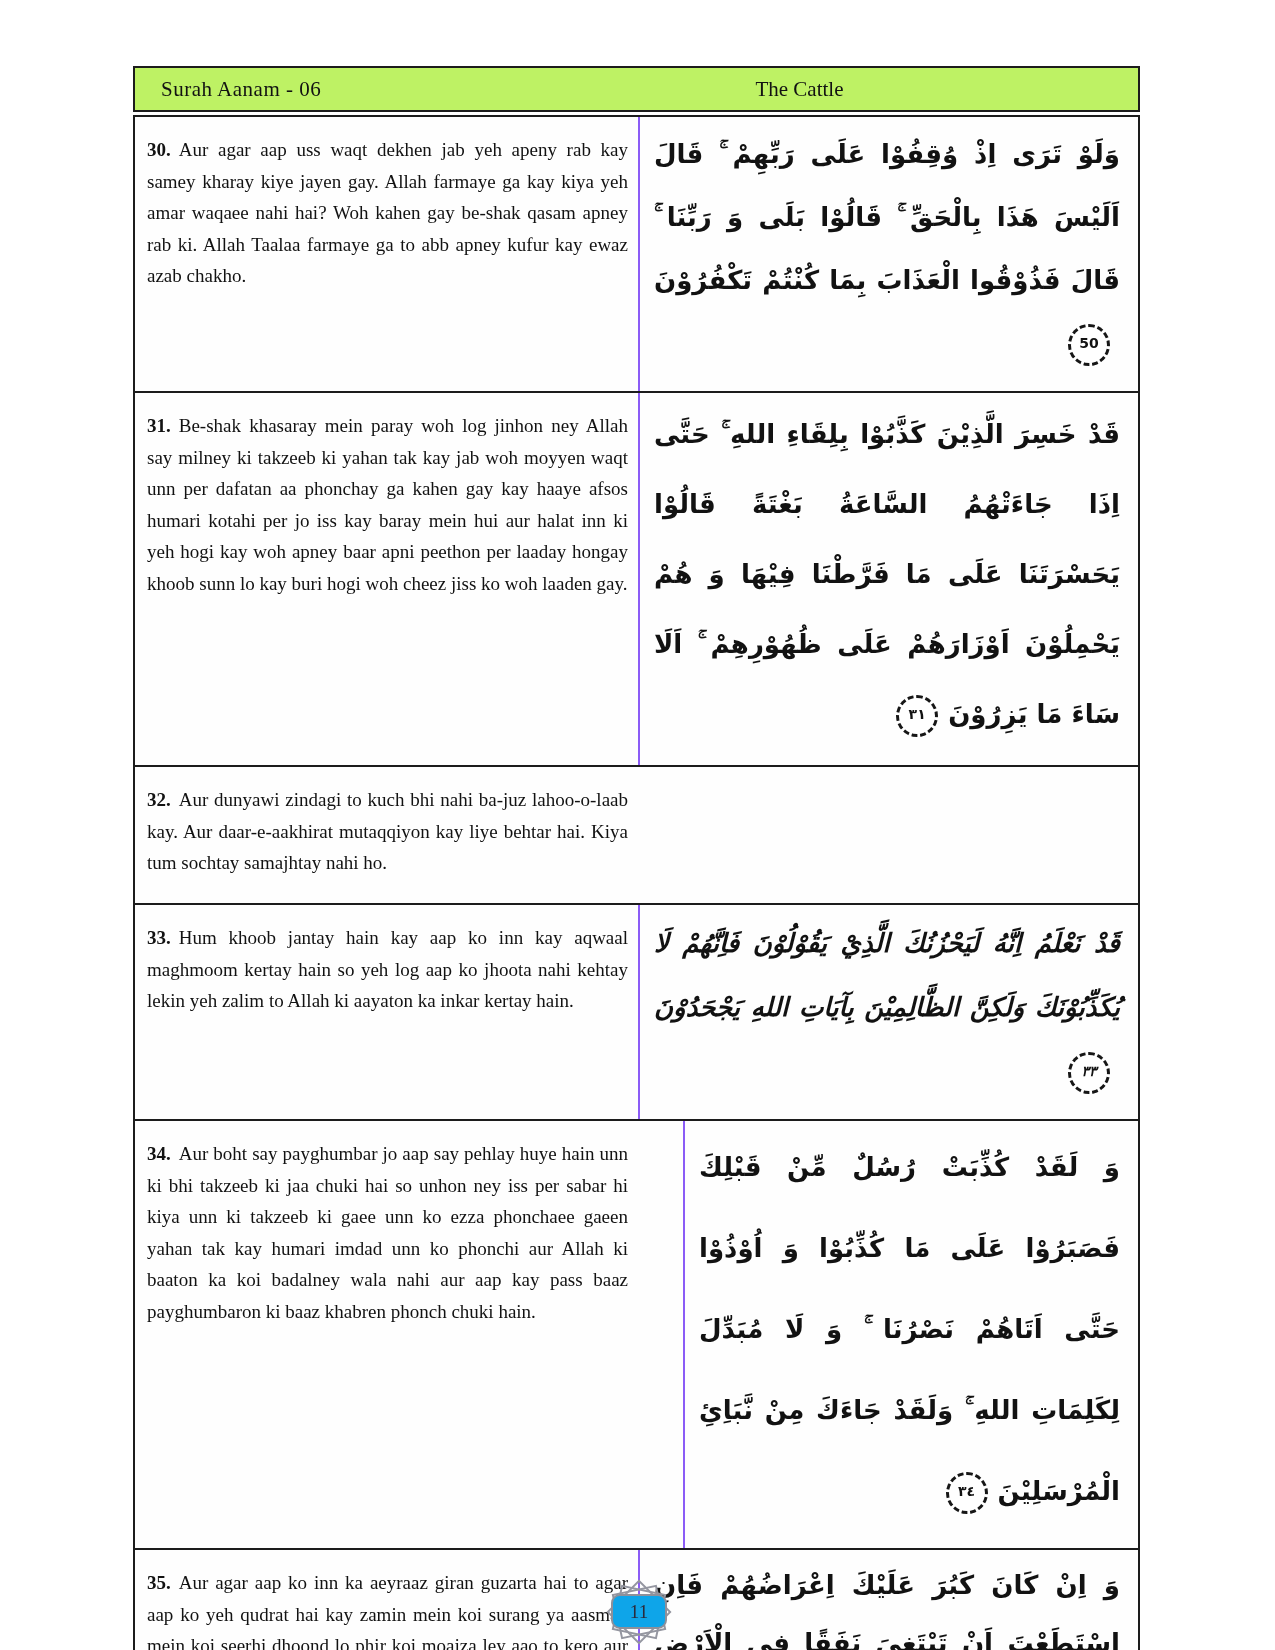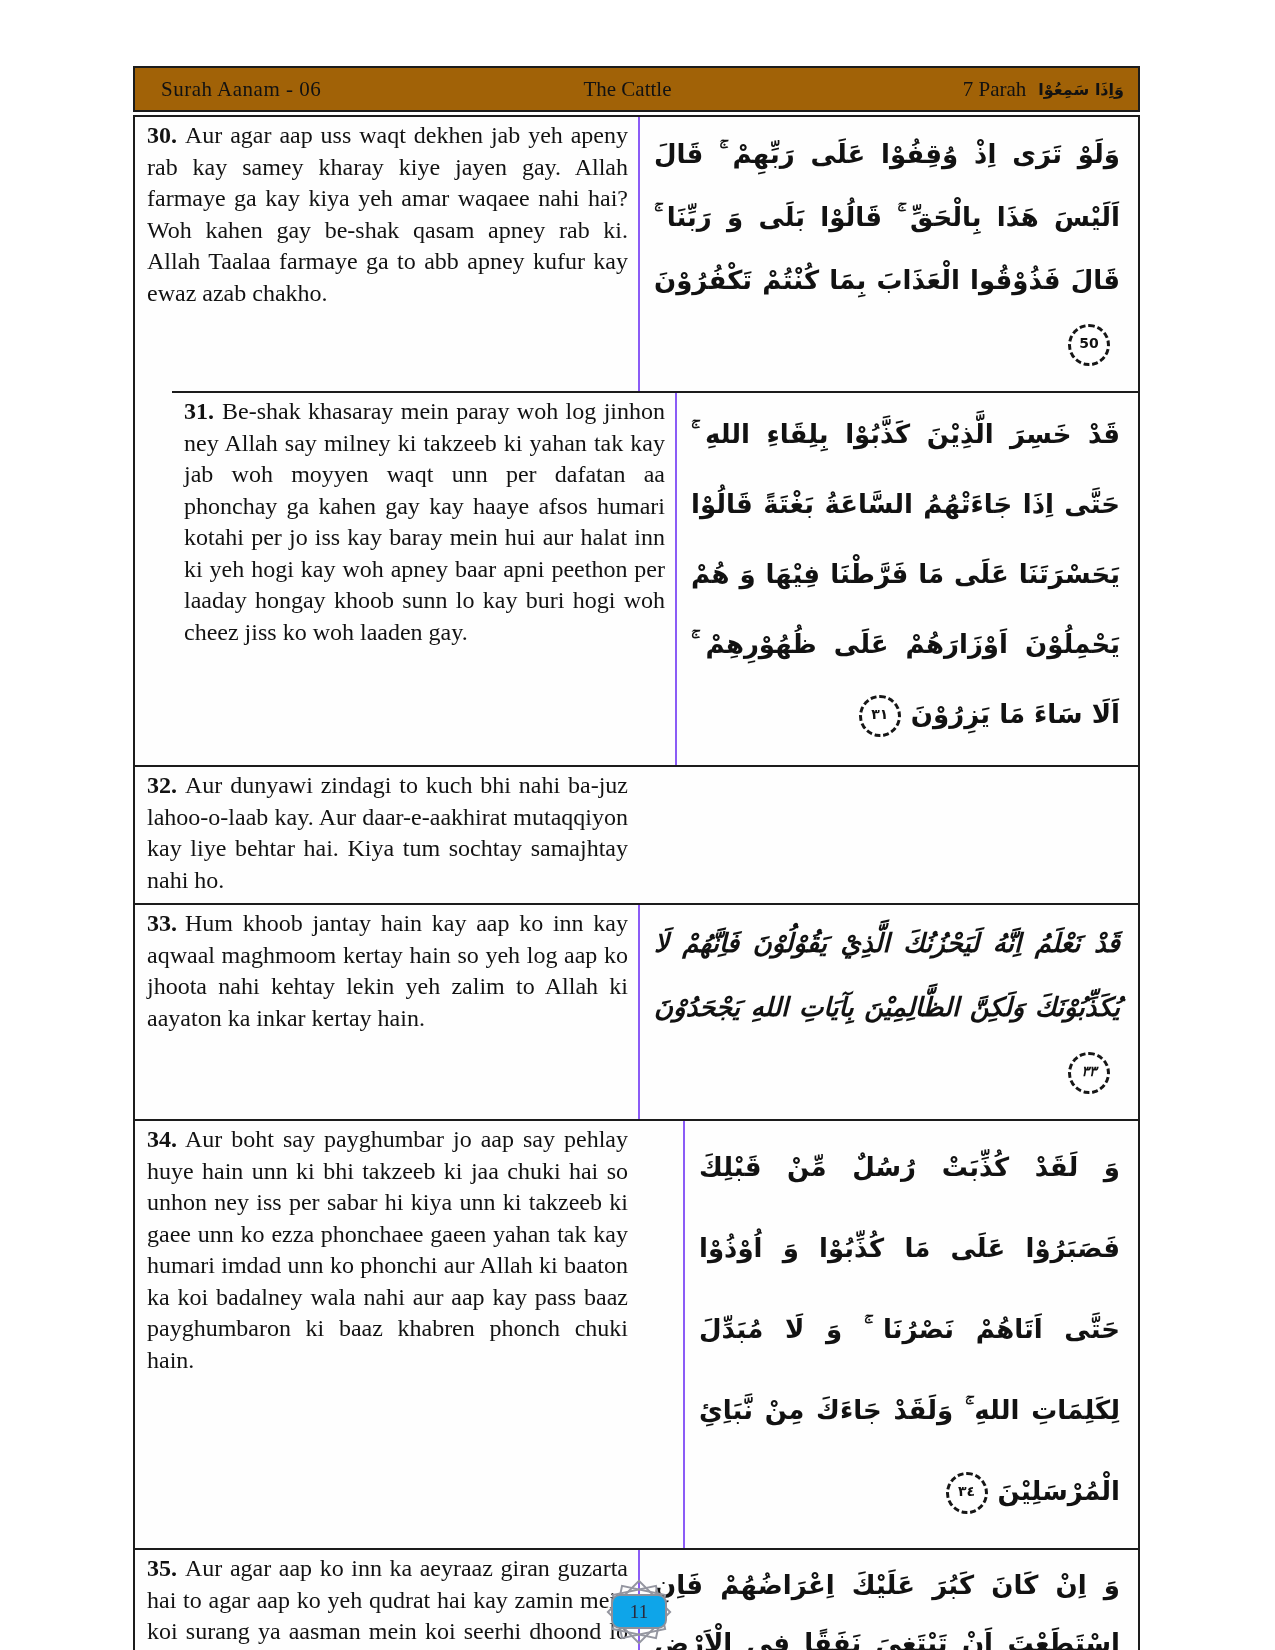--- a/index.html
+++ b/index.html
@@ -12,55 +12,55 @@
     overflow:hidden;
   }
   .page { position:absolute; left:133px; top:66px; width:1007px; }
 
   
   .header-box {
     height:46px; box-sizing:border-box;
     border:2px solid #1c1c1c;
     display:flex; align-items:center;
     font-size:21px;
-    background:#a16207;
+    background:#bef264;
   }
   .header-left  { width:300px; padding-left:26px; letter-spacing:0.5px; }
   .header-center{ flex:1; text-align:center; }
   .header-right { width:330px; display:flex; justify-content:flex-end; align-items:center; gap:12px; padding-right:14px; }
   .ar-inline { font-family:"DejaVu Sans", sans-serif; font-weight:bold; font-size:16px; direction:rtl; }
 
   
   .vtable { margin-top:3px; border:2px solid #1c1c1c; background:#fefefe; }
   .vrow { display:flex; }
   .vrow + .vrow { border-top:2px solid #1c1c1c; }
 
   .cell { box-sizing:border-box; }
   .cell.tr {
     width:503px; flex:0 0 503px;
-    padding:3px 10px 3px 12px;
-    font-size:24px; line-height:31.5px;
+    padding:17px 10px 3px 12px;
+    font-size:19px; line-height:31.5px;
     text-align:justify;
   }
   .vnum { font-weight:bold; margin-right:8px; }
 
   .cell.ar {
     flex:1;
     border-left:2px solid #8b5cf6;
     direction:rtl;
     text-align:justify;
     font-family:"DejaVu Sans", sans-serif;
     font-weight:bold;
     font-size:26px;
     padding:6px 18px 16px 14px;
   }
 
   
   .r30 { min-height:197px; } .r30 .cell.ar { line-height:63px; }
-  .r31 { min-height:286px;margin-left:37px; } .r31 .cell.ar { line-height:70px; }
+  .r31 { min-height:286px; } .r31 .cell.ar { line-height:70px; }
   .r32 { min-height:136px; } .r32 .cell.ar { line-height:64px; }
   .r33 { min-height:134px; } .r33 .cell.ar { line-height:64px;font-style:italic; }
   .r34 { min-height:251px;gap:45px; } .r34 .cell.ar { line-height:81px; }
   .r35 { min-height:240px; } .r35 .cell.ar { line-height:58px; }
 
   
   .ayah-end {
     display:inline-block; width:36px; height:36px;
     border:3px dashed #161616; border-radius:50%;
     vertical-align:middle; margin:0 10px;
@@ -82,24 +82,20 @@
   }
 </style>
 </head>
 <body>
 
 <div class="page">
 
   <div class="header-box">
     <div class="header-left">Surah Aanam  - 06</div>
     <div class="header-center">The Cattle</div>
-    <div class="header-right">
-      <span>7 Parah</span>
-      <span class="ar-inline">وَاِذَا سَمِعُوْا</span>
-    </div>
   </div>
 
   <div class="vtable">
 
     <div class="vrow r30">
       <div class="cell tr"><span class="vnum">30.</span><span>Aur agar aap uss waqt dekhen jab yeh apeny rab kay samey kharay kiye jayen gay. Allah farmaye ga kay kiya yeh amar waqaee nahi hai? Woh kahen gay be-shak qasam apney rab ki. Allah Taalaa farmaye ga to abb apney kufur kay ewaz azab chakho.</span></div>
       <div class="cell ar"><span>وَلَوْ تَرَى اِذْ وُقِفُوْا عَلَى رَبِّهِمْ ۚ قَالَ اَلَيْسَ هَذَا بِالْحَقِّ ۚ قَالُوْا بَلَى وَ رَبِّنَا ۚ قَالَ فَذُوْقُوا الْعَذَابَ بِمَا كُنْتُمْ تَكْفُرُوْنَ</span><span class="ayah-end"><span class="ayah-num">50</span></span></div>
     </div>
 
     <div class="vrow r31">

